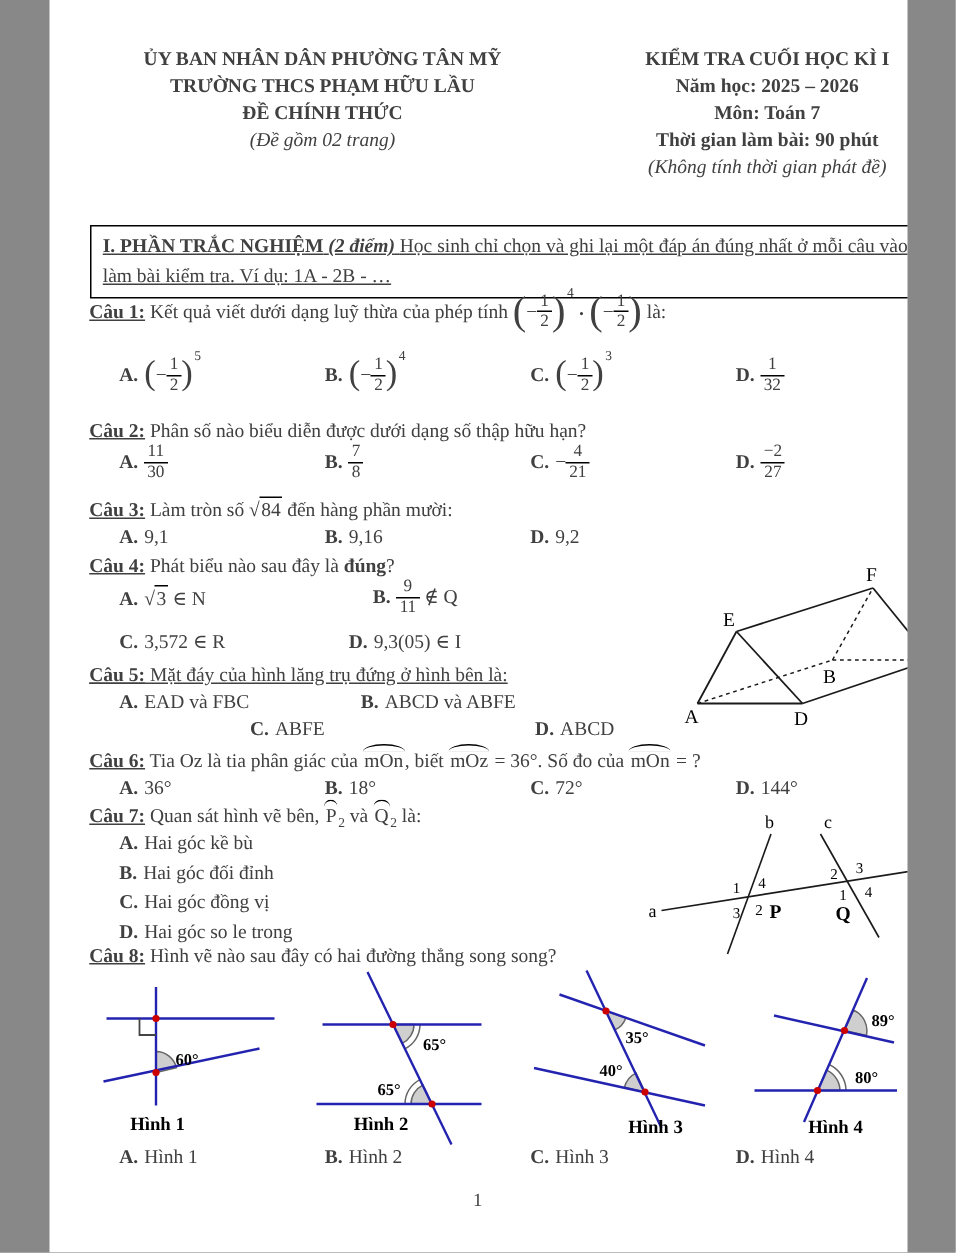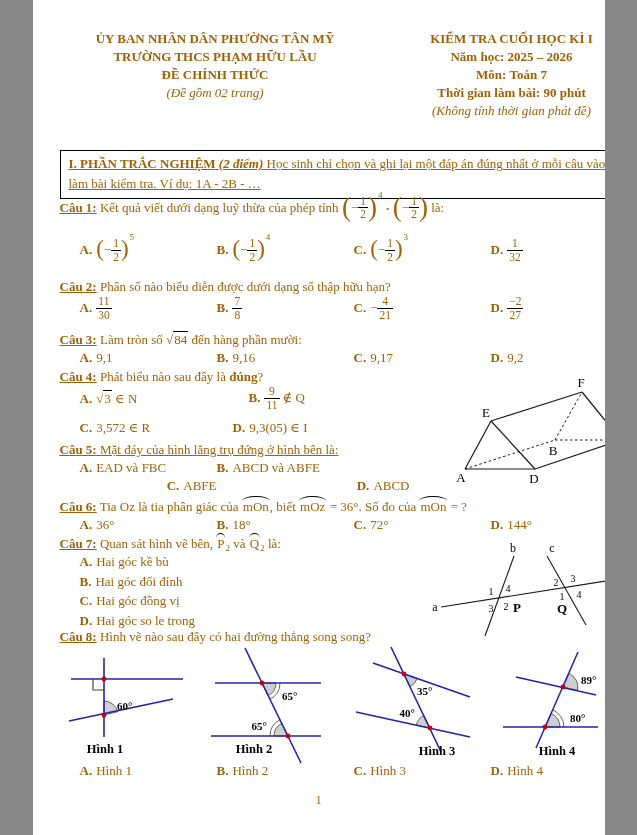--- a/index.html
+++ b/index.html
@@ -1,17 +1,17 @@
 <!DOCTYPE html>
 <html><head>
 <meta charset="utf-8">
 <style>
   html,body{margin:0;padding:0;background:#888;}
   .page{position:relative;width:572px;height:835px;background:#fff;margin:0 auto;
-        font-family:"Liberation Serif","DejaVu Serif",serif;font-size:13px;color:#a16207;overflow:hidden;}
+        font-family:"Liberation Serif","DejaVu Serif",serif;font-size:13px;color:#404040;overflow:hidden;}
   .hcol{position:absolute;text-align:center;line-height:1.38;}
   .hcol .b{font-weight:bold;}
   .hcol .i{font-style:italic;}
   .hcol .bi{font-weight:normal;font-style:italic;}
   .sbox{position:absolute;left:27px;top:150px;width:567px;border:1.3px solid #000;
         padding:3px 8px 5px 8px;line-height:1.5;text-decoration:underline;}
   .q{position:absolute;left:27px;width:585px;line-height:1.35;}
   .qlab{font-weight:bold;text-decoration:underline;}
   .og4{display:grid;grid-template-columns:137px 137px 137px 1fr;padding-left:20px;align-items:center;}
   .og2{display:grid;grid-template-columns:137px 1fr;padding-left:20px;align-items:center;}
@@ -87,21 +87,20 @@
 
   <div class="q" style="top:331px;">
     <span class="qlab">Câu 3:</span>
     <span>Làm tròn số</span>
     <span class="sqrtwrap"><span>√</span><span class="rad">84</span></span>
     <span>đến hàng phần mười:</span>
   </div>
   <div class="q og4" style="top:349px;">
     <span><b class="ol">A.</b><span>9,1</span></span>
     <span><b class="ol">B.</b><span>9,16</span></span>
-    <span><b class="ol">C.</b><span>9,17</span></span>
     <span><b class="ol">D.</b><span>9,2</span></span>
   </div>
 
   <div class="q" style="top:368px;">
     <span class="qlab">Câu 4:</span>
     <span>Phát biểu nào sau đây là</span>
     <b>đúng</b><span>?</span>
   </div>
   <div class="q og2" style="top:384px;width:330px;min-height:30px;gap:32px;">
     <span><b class="ol">A.</b><span class="sqrtwrap"><span>√</span><span class="rad">3</span></span> <span>∈ N</span></span>
@@ -109,21 +108,21 @@
   </div>
   <div class="q og2" style="top:419px;width:330px;gap:16px;">
     <span><b class="ol">C.</b><span>3,572 ∈ R</span></span>
     <span><b class="ol">D.</b><span>9,3(05) ∈ I</span></span>
   </div>
 
   <div class="q" style="top:441px;text-decoration:underline;">
     <span class="qlab">Câu 5:</span>
     <span>Mặt đáy của hình lăng trụ đứng ở hình bên là:</span>
   </div>
-  <div class="q og2" style="top:459px;width:330px;">
+  <div class="q og2" style="top:459px;width:330px;gap:24px;">
     <span><b class="ol">A.</b><span>EAD và FBC</span></span>
     <span><b class="ol">B.</b><span>ABCD và ABFE</span></span>
   </div>
   <div class="q og2" style="top:477px;width:330px;text-align:right;">
     <span><b class="ol">C.</b><span>ABFE</span></span>
     <span><b class="ol">D.</b><span>ABCD</span></span>
   </div>
 
   <div class="q" style="top:498px;">
     <span class="qlab">Câu 6:</span>

